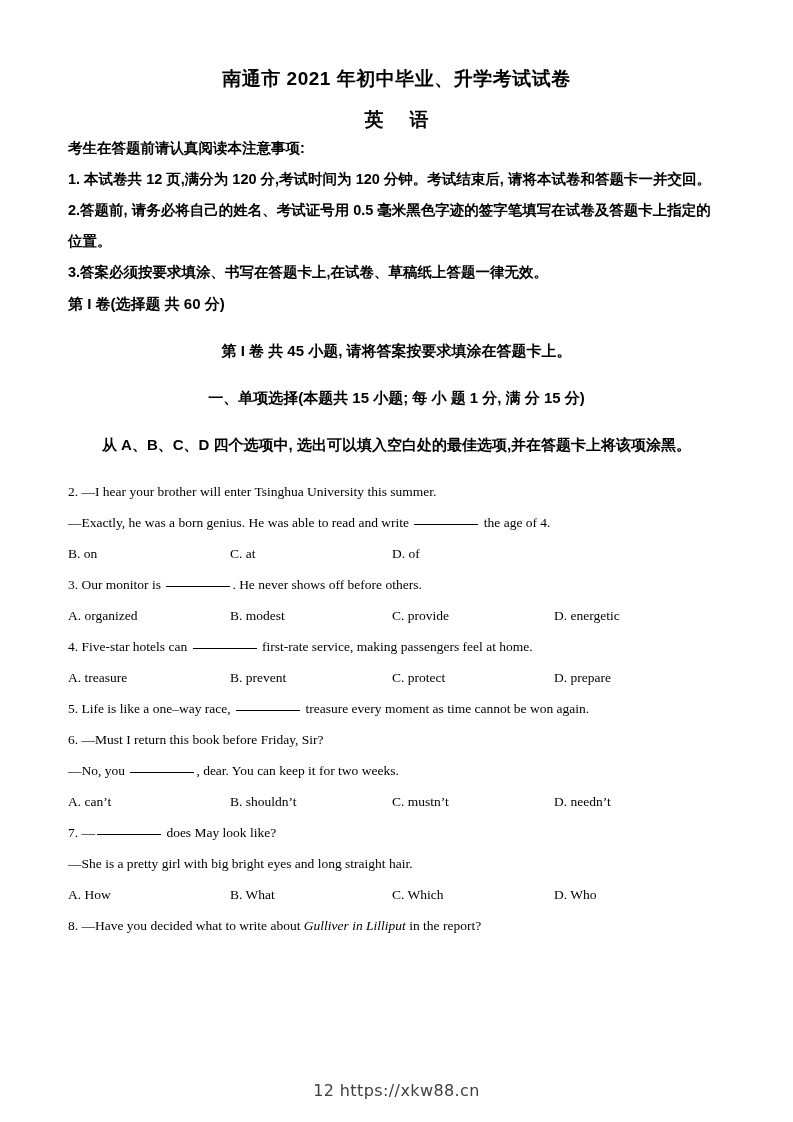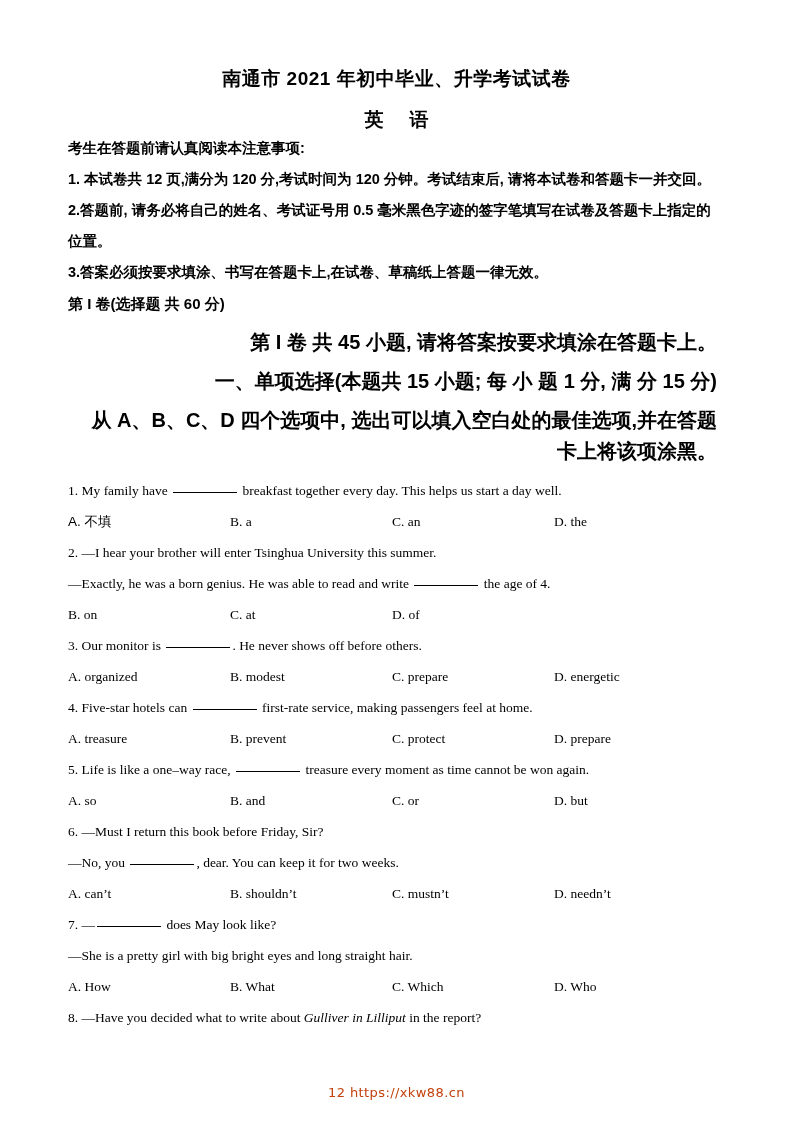--- a/index.html
+++ b/index.html
@@ -59,26 +59,26 @@
 
   
   .section-center {
     font-family: "Liberation Sans", "DejaVu Sans", sans-serif;
     font-weight: bold;
     font-size: 15px;
     line-height: 31px;
     margin: 0;
   }
   .section-left {
-    text-align: right;
-    font-family: "Liberation Sans", "DejaVu Sans", sans-serif;
-    font-weight: bold;
-    font-size: 20px;
-    line-height: 31px;
-    margin: 8px;
+    text-align: center;
+    font-family: "Liberation Sans", "DejaVu Sans", sans-serif;
+    font-weight: bold;
+    font-size: 15px;
+    line-height: 31px;
+    margin: 16px;
   }
 
   
   .questions {
     margin-top: 6px;
   }
   .q-line {
     font-family: "Liberation Serif", "DejaVu Serif", serif;
     font-size: 13.5px;
     line-height: 31px;
@@ -111,22 +111,22 @@
   }
 
   
   .footer {
     position: absolute;
     left: 0;
     right: 0;
     bottom: 22px;
     text-align: center;
     font-family: "DejaVu Sans", "Liberation Sans", sans-serif;
-    font-size: 13px;
-    color: #c2410c;
+    font-size: 16px;
+    color: #404040;
     letter-spacing: 0.4px;
   }
 </style>
 </head>
 <body>
 
 <div class="page">
 
   <h1 class="doc-title">南通市 2021 年初中毕业、升学考试试卷</h1>
 
@@ -141,63 +141,48 @@
     <p>3.答案必须按要求填涂、书写在答题卡上,在试卷、草稿纸上答题一律无效。</p>
   </div>
 
   <p class="section-center">第 I 卷(选择题  共 60 分)</p>
   <p class="section-left">第 I 卷 共 45 小题, 请将答案按要求填涂在答题卡上。</p>
   <p class="section-left">一、单项选择(本题共 15 小题; 每 小 题 1 分, 满 分 15 分)</p>
   <p class="section-left">从 A、B、C、D 四个选项中, 选出可以填入空白处的最佳选项,并在答题卡上将该项涂黑。</p>
 
   <div class="questions" id="questions-container">
       <div class="q-block">
-        <div class="q-line"><span>1. My family have </span><span class="blank"></span><span> breakfast together every day. This helps us start a day well.</span></div>
-        <div class="opts">
-          <div class="opt cjk">A. 不填</div>
-          <div class="opt">B. a</div>
-          <div class="opt">C. an</div>
-          <div class="opt">D. the</div>
-        </div>
-      </div>
-      <div class="q-block">
         <div class="q-line"><span>2. —I hear your brother will enter Tsinghua University this summer.</span></div>
         <div class="q-line"><span>—Exactly, he was a born genius. He was able to read and write </span><span class="blank"></span><span> the age of 4.</span></div>
         <div class="opts">
           <div class="opt">B. on</div>
           <div class="opt">C. at</div>
           <div class="opt">D. of</div>
         </div>
       </div>
       <div class="q-block">
         <div class="q-line"><span>3. Our monitor is </span><span class="blank"></span><span>. He never shows off before others.</span></div>
         <div class="opts">
           <div class="opt">A. organized</div>
           <div class="opt">B. modest</div>
-          <div class="opt">C. prepare</div>
+          <div class="opt">C. provide</div>
           <div class="opt">D. energetic</div>
         </div>
       </div>
       <div class="q-block">
         <div class="q-line"><span>4. Five-star hotels can </span><span class="blank"></span><span> first-rate service, making passengers feel at home.</span></div>
         <div class="opts">
           <div class="opt">A. treasure</div>
           <div class="opt">B. prevent</div>
           <div class="opt">C. protect</div>
           <div class="opt">D. prepare</div>
         </div>
       </div>
       <div class="q-block">
         <div class="q-line"><span>5. Life is like a one–way race, </span><span class="blank"></span><span> treasure every moment as time cannot be won again.</span></div>
-        <div class="opts">
-          <div class="opt">A. so</div>
-          <div class="opt">B. and</div>
-          <div class="opt">C. or</div>
-          <div class="opt">D. but</div>
-        </div>
       </div>
       <div class="q-block">
         <div class="q-line"><span>6. —Must I return this book before Friday, Sir?</span></div>
         <div class="q-line"><span>—No, you </span><span class="blank"></span><span>, dear. You can keep it for two weeks.</span></div>
         <div class="opts">
           <div class="opt">A. can’t</div>
           <div class="opt">B. shouldn’t</div>
           <div class="opt">C. mustn’t</div>
           <div class="opt">D. needn’t</div>
         </div>

